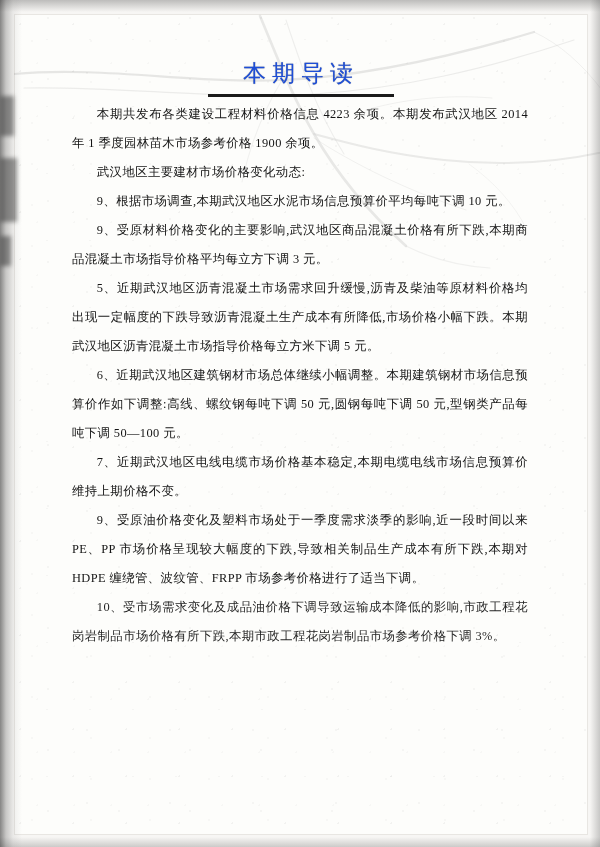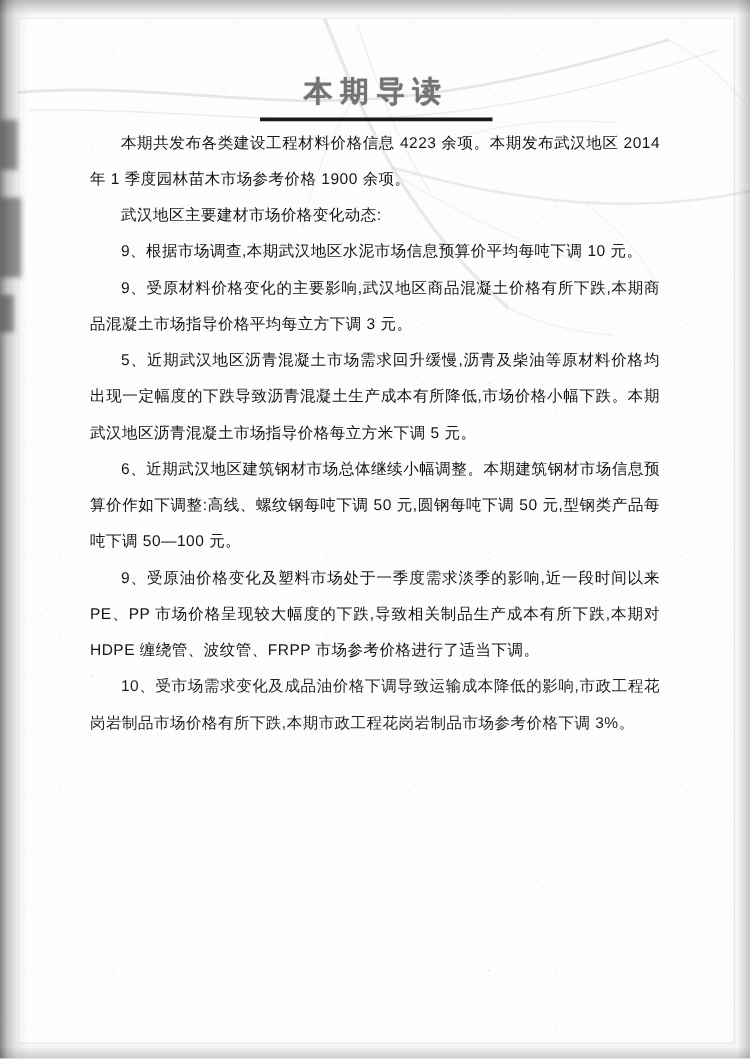--- a/index.html
+++ b/index.html
@@ -105,24 +105,24 @@
   
   #heading {
     position: absolute;
     left: 0; right: 0;
     top: 44px;
     text-align: center;
   }
   #heading .title {
     display: inline-block;
     font-family: "DejaVu Sans", sans-serif;
-    font-weight: bold;
+    font-weight: normal;
     font-size: 23px;
     letter-spacing: 6px;
-    color: #737373;
+    color: #1d4ed8;
     padding: 0 6px 3px 6px;
     text-shadow: 0 0 1px rgba(0,0,0,0.45);
   }
   #heading .rule {
     width: 186px;
     height: 3px;
     margin: 2px auto 0 auto;
     background: #1a1a1a;
   }
 
@@ -134,21 +134,21 @@
     top: 86px;
     color: #141414;
     font-size: 12.4px;
     line-height: 29px;
     text-align: justify;
   }
   #body-text p {
     margin: 0 16px 0 0;
     text-indent: 2em;
     letter-spacing: 0.4px;
-    font-family: Liberation Sans, sans-serif;
+    font-family: Liberation Serif, serif;
   }
   .blur-a { filter: blur(0.18px); }
   .blur-b { filter: blur(0.3px); opacity: 0.95; }
 </style>
 </head>
 <body>
 
 <div id="page">
 
   <div id="paper">
@@ -174,20 +174,21 @@
       <div class="rule"></div>
     </div>
 
     <div id="body-text">
       <p>本期共发布各类建设工程材料价格信息 4223 余项。本期发布武汉地区 2014 年 1 季度园林苗木市场参考价格 1900 余项。</p>
       <p>武汉地区主要建材市场价格变化动态:</p>
       <p class="blur-a">9、根据市场调查,本期武汉地区水泥市场信息预算价平均每吨下调 10 元。</p>
       <p>9、受原材料价格变化的主要影响,武汉地区商品混凝土价格有所下跌,本期商品混凝土市场指导价格平均每立方下调 3 元。</p>
       <p>5、近期武汉地区沥青混凝土市场需求回升缓慢,沥青及柴油等原材料价格均出现一定幅度的下跌导致沥青混凝土生产成本有所降低,市场价格小幅下跌。本期武汉地区沥青混凝土市场指导价格每立方米下调 5 元。</p>
       <p>6、近期武汉地区建筑钢材市场总体继续小幅调整。本期建筑钢材市场信息预算价作如下调整:高线、螺纹钢每吨下调 50 元,圆钢每吨下调 50 元,型钢类产品每吨下调 50—100 元。</p>
+      <p class="blur-a">7、近期武汉地区电线电缆市场价格基本稳定,本期电缆电线市场信息预算价维持上期价格不变。</p>
       <p>9、受原油价格变化及塑料市场处于一季度需求淡季的影响,近一段时间以来 PE、PP 市场价格呈现较大幅度的下跌,导致相关制品生产成本有所下跌,本期对 HDPE 缠绕管、波纹管、FRPP 市场参考价格进行了适当下调。</p>
       <p class="blur-b">10、受市场需求变化及成品油价格下调导致运输成本降低的影响,市政工程花岗岩制品市场价格有所下跌,本期市政工程花岗岩制品市场参考价格下调 3%。</p>
 
     </div>
 
     <div class="noise"></div>
   </div>
 
   <div class="top-edge"></div>
   <div class="right-edge"></div>

